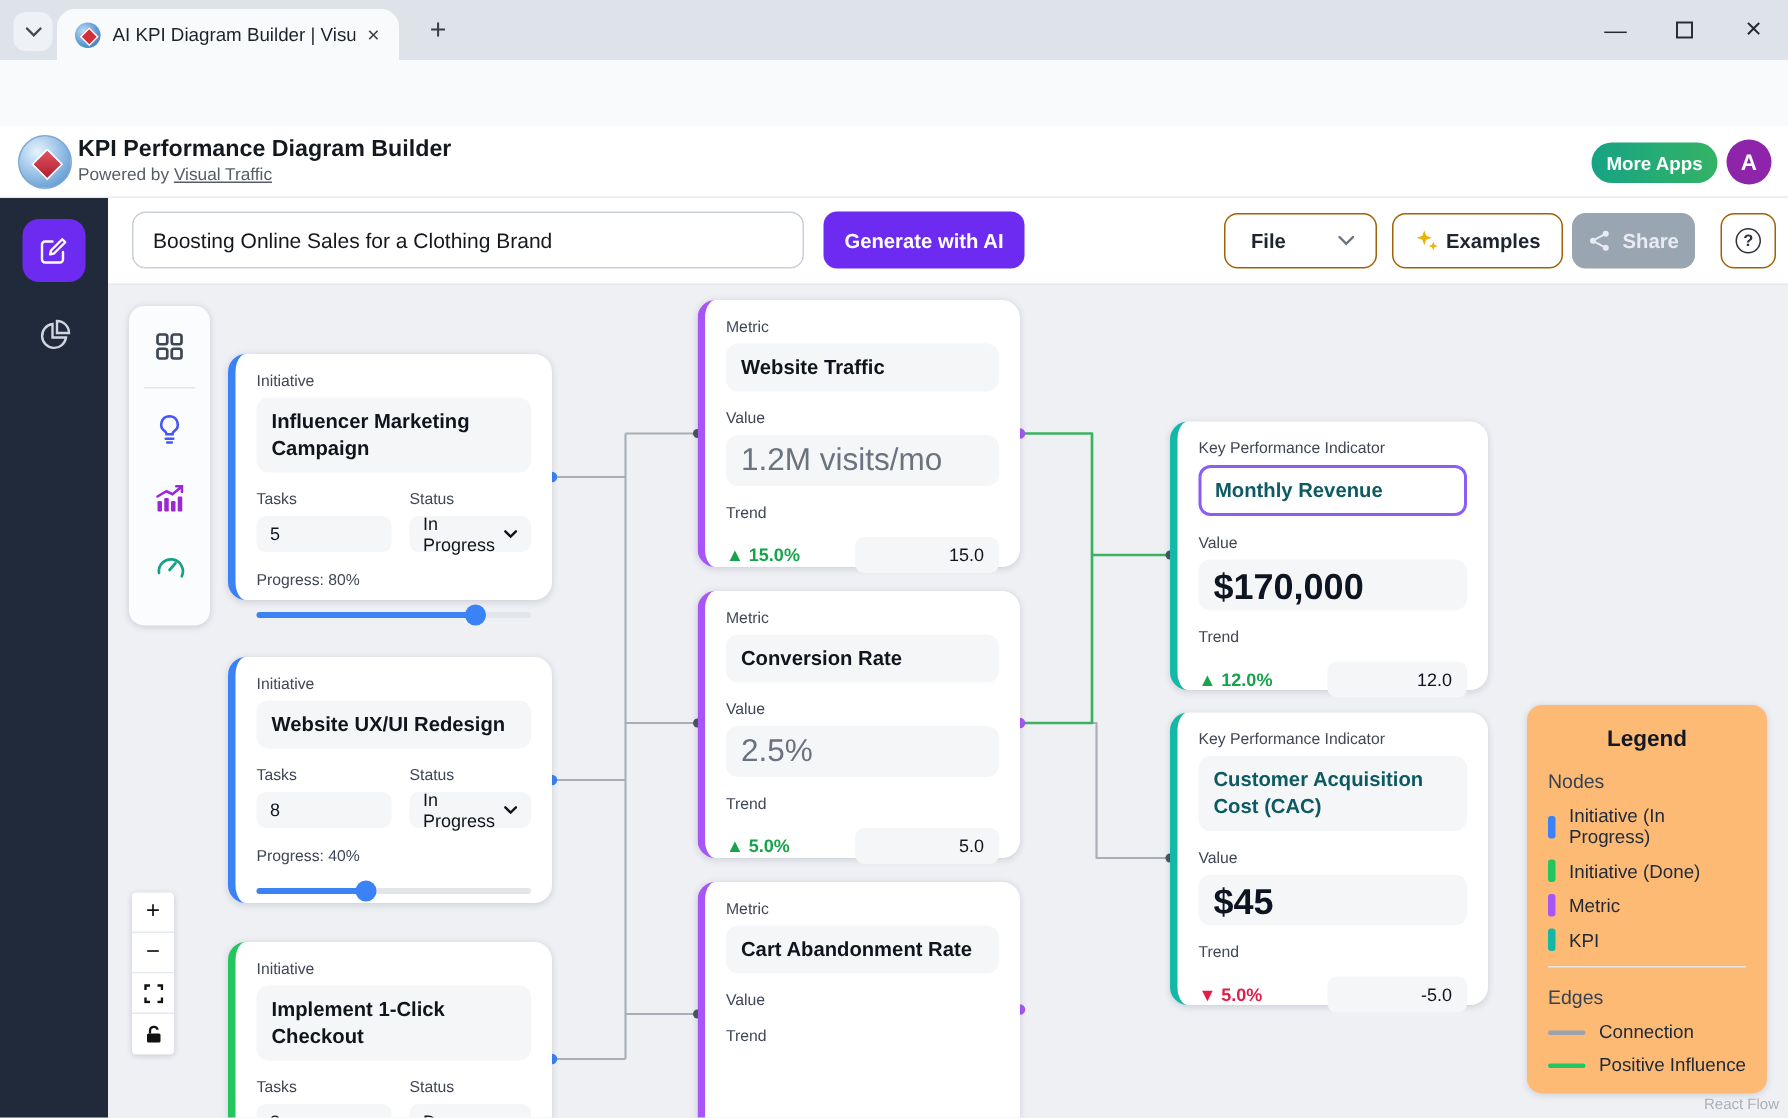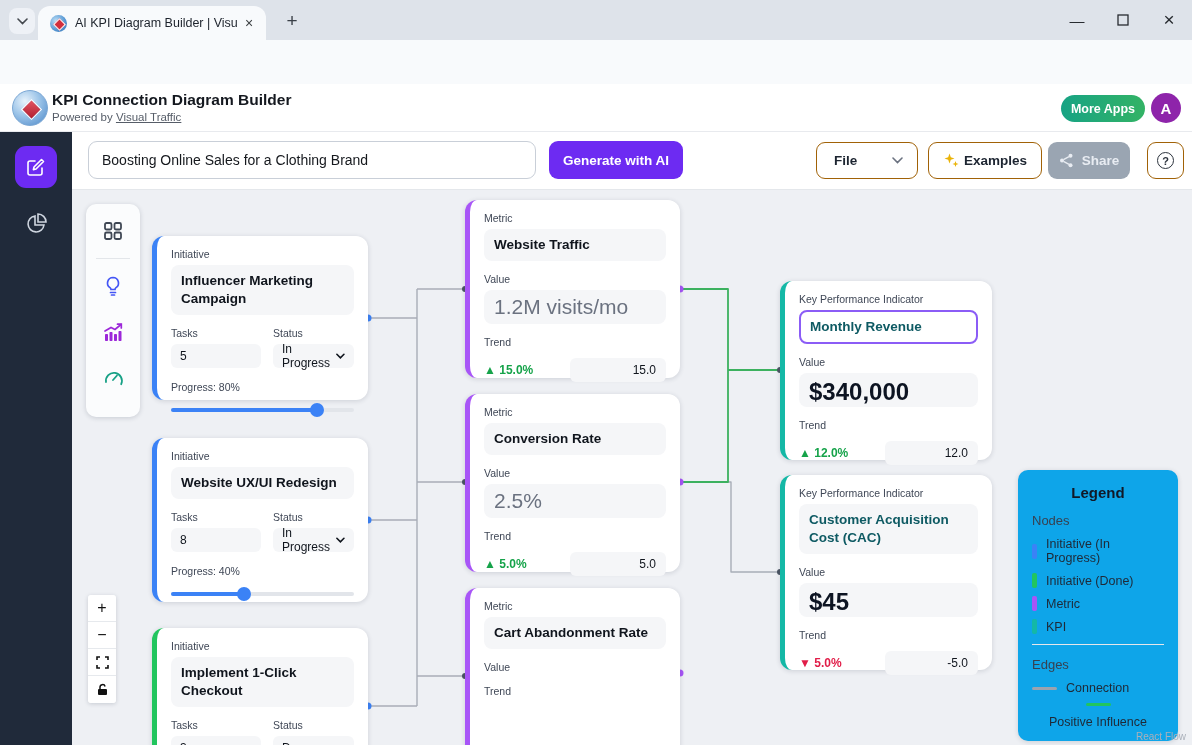--- a/index.html
+++ b/index.html
@@ -97,21 +97,21 @@
   #init1 { left:80px; top:46px; width:216px; height:164px; }
   #init2 { left:80px; top:248px; width:216px; height:164px; }
   #init3 { left:80px; top:438px; width:216px; height:164px; }
   #met1 { left:393px; top:10px; width:215px; height:178px; }
   #met2 { left:393px; top:204px; width:215px; height:178px; }
   #met3 { left:393px; top:398px; width:215px; height:178px; }
   #kpi1 { left:708px; top:91px; width:212px; height:179px; }
   #kpi2 { left:708px; top:285px; width:212px; height:195px; }
 
   
-  .legend { position:absolute; left:946px; top:280px; width:160px; background:#0ea5e9; border-radius:10px; box-shadow:0 1px 5px rgba(30,40,60,.16); padding:14px 14px 0; }
+  .legend { position:absolute; left:946px; top:280px; width:160px; background:#fdba74; border-radius:10px; box-shadow:0 1px 5px rgba(30,40,60,.16); padding:14px 14px 0; }
   .lg-title { text-align:center; font-size:15px; font-weight:700; color:#111827; margin-bottom:12px; }
   .lg-sec { font-size:13px; color:#374151; margin-bottom:9px; }
   .lg-item { display:flex; align-items:center; gap:9px; margin-bottom:8px; font-size:12.5px; color:#1f2937; }
   .lg-bar { width:5px; height:15px; border-radius:2px; flex:0 0 auto; }
   .lg-div { height:1px; background:#e5e7eb; margin:10px 0 12px; }
   .lg-line { width:25px; height:3px; border-radius:2px; flex:0 0 auto; }
   .attribution { position:absolute; right:6px; bottom:3px; font-size:10px; color:#aab0ba; }
 </style>
 </head>
 <body>
@@ -167,21 +167,21 @@
         <path d="M8 3h4v2.2a2 2 0 1 0 3.6 1.2V6h0l2.4 0v4h-2.2a2 2 0 1 0-1.2 3.6H17v4H5v-4h2.2a2 2 0 1 1 1.2-3.6H6V6h2z" fill="none" stroke="#5f6368" stroke-width="1.5" stroke-linejoin="round"></path>
       </svg>
     <span class="vsep"></span>
     <span class="chrome-avatar">A</span>
     <span style="font-size:17px; color:#3a4047;">⋮</span>
   </div>
 </div>
 
 <div class="appheader"></div>
 <div class="vp-logo"></div>
-<div class="app-title">KPI Connection Diagram Builder</div>
+<div class="app-title">KPI Performance Diagram Builder</div>
 <div class="powered"><span>Powered by</span> <a href="#">Visual Traffic</a></div>
 <div class="more-apps">More Apps</div>
 <div class="hdr-avatar">A</div>
 
 <div class="apptoolbar"></div>
 <div class="prompt">Boosting Online Sales for a Clothing Brand</div>
 <div class="gen-btn">Generate with AI</div>
 <div class="tb-btn file-btn">
   <span>File</span>
   <svg width="11" height="7" viewBox="0 0 11 7">
@@ -403,21 +403,21 @@
     <div class="tbox">Cart Abandonment Rate</div>
     <div class="vlabel">Value</div>
     <div class="vlabel">Trend</div>
 
   </div>
 
   <div class="node teal" id="kpi1">
     <div class="nlabel">Key Performance Indicator</div>
     <div class="tbox kpi-title focused">Monthly Revenue</div>
     <div class="vlabel">Value</div>
-    <div class="vbox big">$340,000</div>
+    <div class="vbox big">$170,000</div>
     <div class="vlabel">Trend</div>
     <div class="trow">
       <span class="tpct up"><span>▲</span> <span>12.0%</span></span>
       <span class="tinput">12.0</span>
     </div>
   </div>
 
   <div class="node teal" id="kpi2">
     <div class="nlabel">Key Performance Indicator</div>
     <div class="tbox kpi-title">Customer Acquisition Cost (CAC)</div>
@@ -448,21 +448,21 @@
     <div class="lg-item">
         <span class="lg-bar" style="background:#14b8a6;"></span>
         <span>KPI</span>
       </div>
     <div class="lg-div"></div>
     <div class="lg-sec">Edges</div>
     <div class="lg-item">
         <span class="lg-line" style="background:#9ca3af;"></span>
         <span>Connection</span>
       </div>
-    <div class="lg-item" style="margin-bottom:12px;flex-direction:column;">
+    <div class="lg-item" style="margin-bottom:12px;">
         <span class="lg-line" style="background:#22c55e;"></span>
         <span>Positive Influence</span>
       </div>
   </div>
 
   <div class="rf-controls">
     <div class="rf-btn">+</div>
     <div class="rf-btn">−</div>
     <div class="rf-btn">
       <svg width="13" height="13" viewBox="0 0 13 13">

